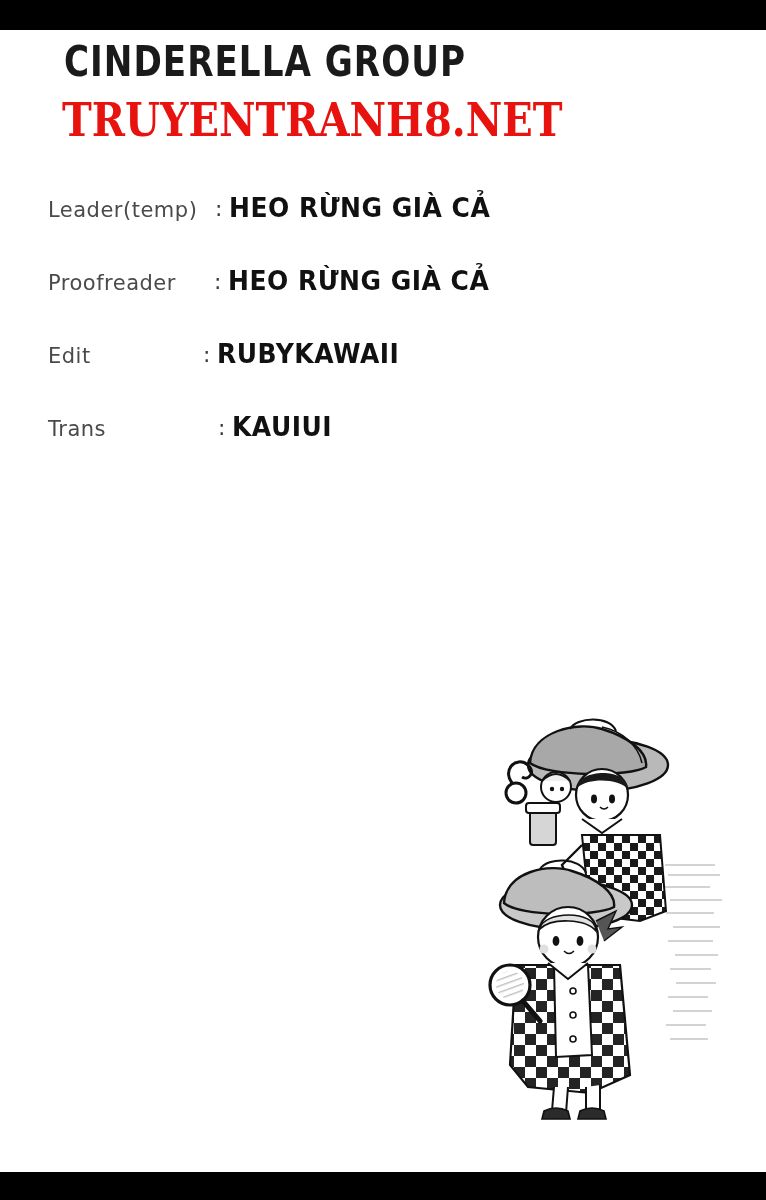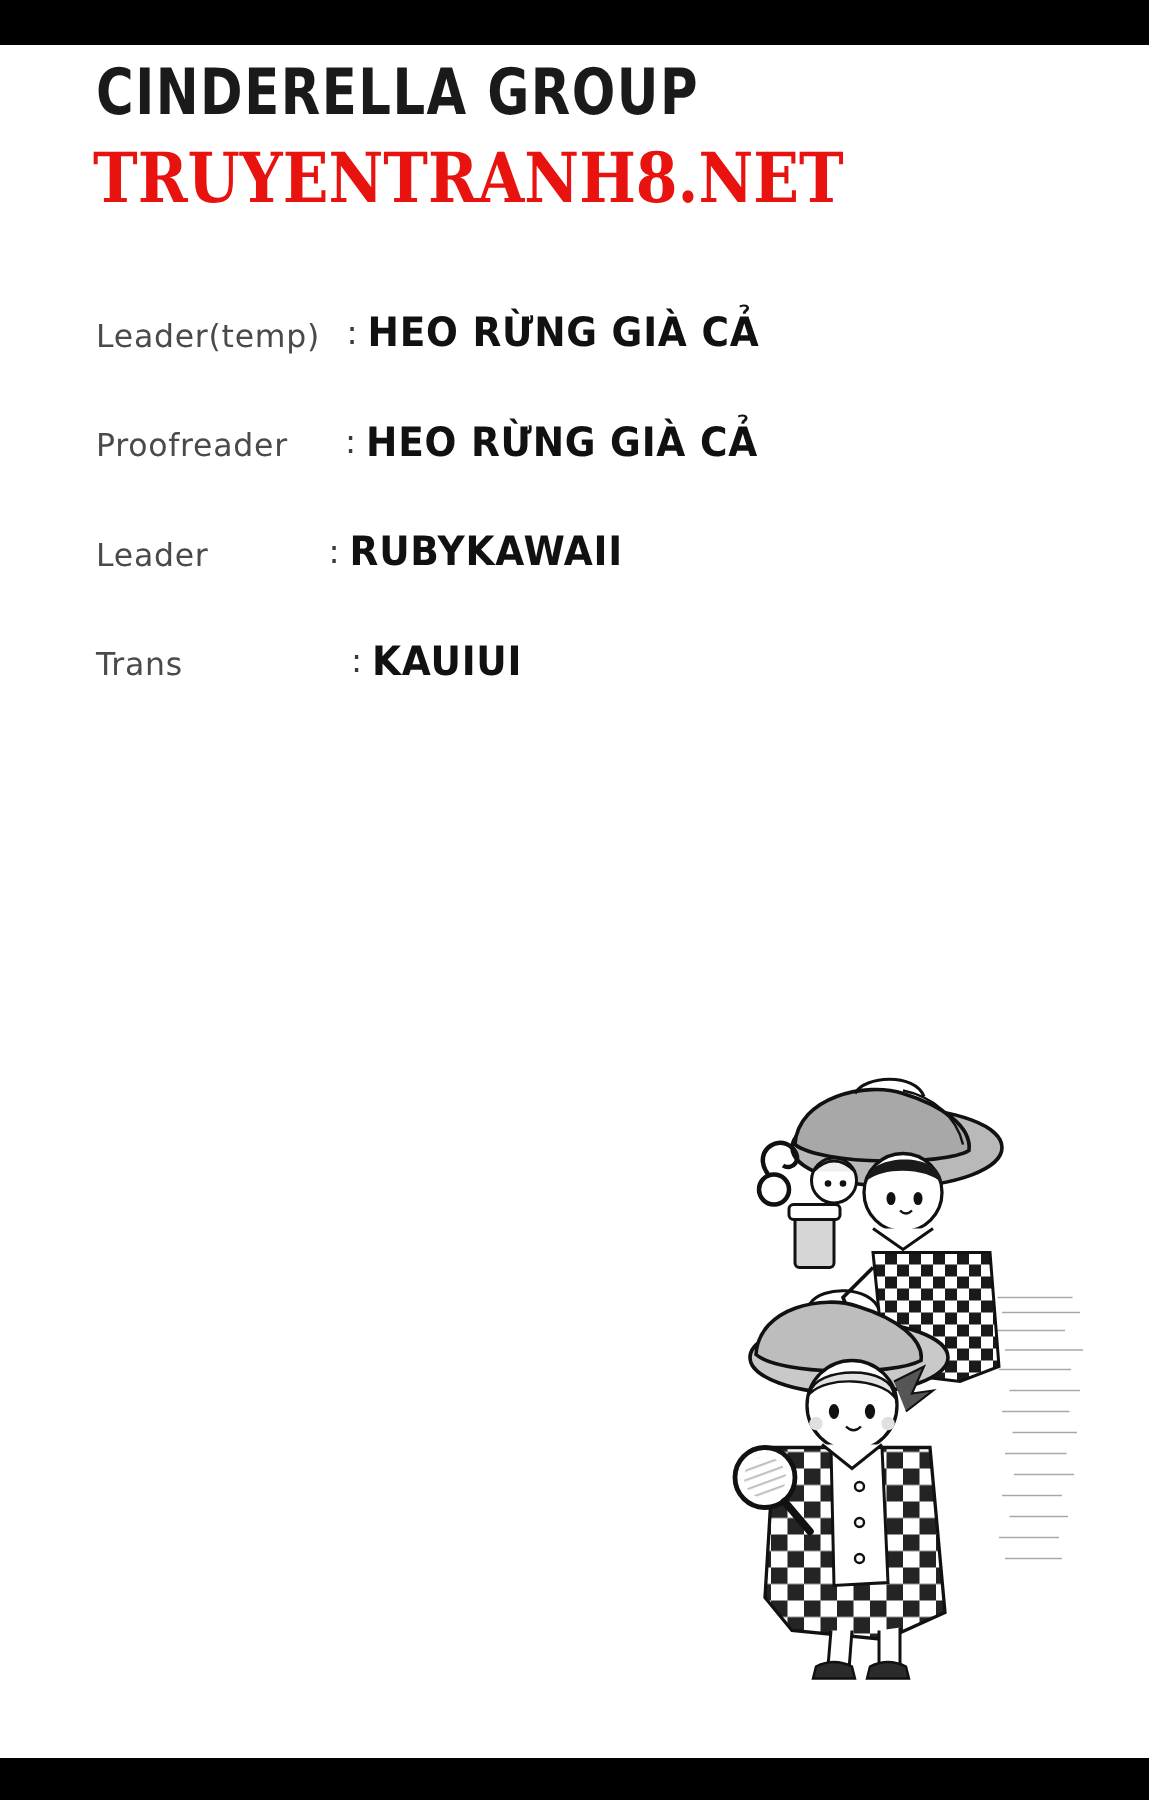--- a/index.html
+++ b/index.html
@@ -64,24 +64,23 @@
     font-size: 40px;
     letter-spacing: 0px;
     color: #e8120e;
     transform: scaleY(1.15);
     transform-origin: left top;
     white-space: nowrap;
   }
 
   .staff {
     position: absolute;
-    left: 64px;
+    left: 48px;
     top: 190px;
     width: 660px;
-    margin-top: 14px;
   }
 
   .staff-row {
     position: relative;
     height: 73px;
   }
 
   .staff-role {
     position: absolute;
     left: 0;
@@ -151,21 +150,21 @@
       <span class="staff-name">HEO RỪNG GIÀ CẢ</span>
     </div>
 
     <div class="staff-row r1">
       <span class="staff-role">Proofreader</span>
       <span class="staff-sep">:</span>
       <span class="staff-name">HEO RỪNG GIÀ CẢ</span>
     </div>
 
     <div class="staff-row r2">
-      <span class="staff-role">Leader</span>
+      <span class="staff-role">Edit</span>
       <span class="staff-sep">:</span>
       <span class="staff-name">RUBYKAWAII</span>
     </div>
 
     <div class="staff-row r3">
       <span class="staff-role">Trans</span>
       <span class="staff-sep">:</span>
       <span class="staff-name">KAUIUI</span>
     </div>
 

